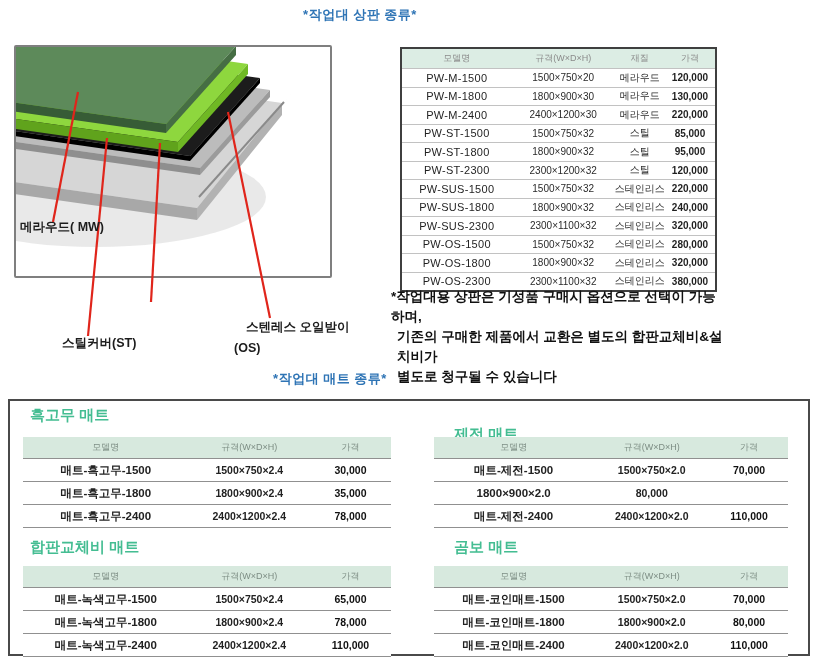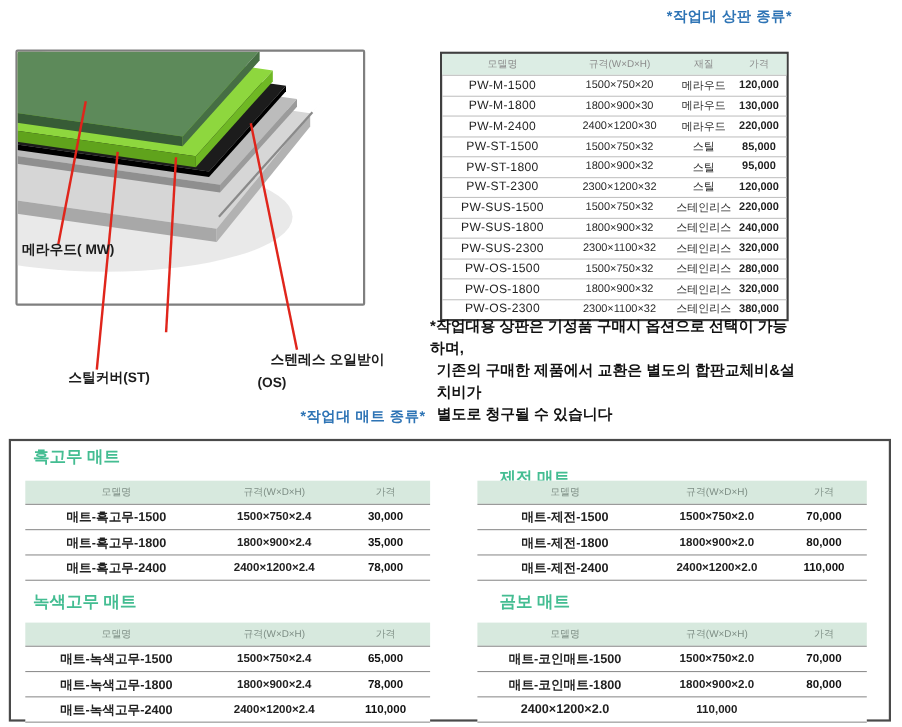--- a/index.html
+++ b/index.html
@@ -1,20 +1,20 @@
 <!DOCTYPE html>
 <html><head>
 <meta charset="utf-8">
 <style>
   html,body{margin:0;padding:0;background:#fff;}
   .page{position:relative;width:820px;height:661px;background:#ffffff;
         font-family:"Liberation Sans",sans-serif;overflow:hidden;}
   .sec-title{position:absolute;font-size:13px;font-weight:bold;color:#2e74b5;
              text-align:center;letter-spacing:.5px;}
-  .title-top{top:6px;left:0;width:720px;text-align:right;}
+  .title-top{top:6px;left:0;width:720px;}
   .title-mat{top:370px;left:0;width:660px;}
 
   
   .frame{position:absolute;left:14px;top:45px;width:314px;height:229px;
          border:2px solid #7f7f7f;border-radius:2px;background:#fff;overflow:hidden;z-index:1;}
   .arrow-overlay{position:absolute;left:0;top:40px;width:400px;height:330px;z-index:5;pointer-events:none;}
   .diagram-label{position:absolute;z-index:6;font-size:12.5px;font-weight:bold;color:#1c1c1c;white-space:nowrap;}
   .lbl-mw{left:20px;top:219px;}
   .lbl-sus{left:112px;top:301px;}
   .lbl-st{left:62px;top:335px;}
@@ -209,21 +209,21 @@
     <div class="ln2">기존의 구매한 제품에서 교환은 별도의 합판교체비&amp;설치비가</div>
     <div class="ln3">별도로 청구될 수 있습니다</div>
   </div>
 
   <div class="sec-title title-mat">*작업대 매트 종류*</div>
 
   <div class="mat-box"></div>
 
   <div class="mat-title mt1">흑고무 매트</div>
   <div class="mat-title mt2">제전 매트</div>
-  <div class="mat-title mt3">녹색고무 매트</div>
+  <div class="mat-title mt3">합판교체비 매트</div>
   <div class="mat-title mt4">곰보 매트</div>
 
   <div class="mtable tb1">
     <div class="t-head">
         <div class="td">모델명</div>
         <div class="td">규격(W×D×H)</div>
         <div class="td">가격</div>
       </div>
     <div>
         <div class="tr">
@@ -249,21 +249,20 @@
         <div class="td">규격(W×D×H)</div>
         <div class="td">가격</div>
       </div>
     <div>
         <div class="tr">
           <div class="td">매트-제전-1500</div>
           <div class="td">1500×750×2.0</div>
           <div class="td">70,000</div>
         </div>
         <div class="tr">
-          <div class="td">매트-제전-1800</div>
           <div class="td">1800×900×2.0</div>
           <div class="td">80,000</div>
         </div>
         <div class="tr">
           <div class="td">매트-제전-2400</div>
           <div class="td">2400×1200×2.0</div>
           <div class="td">110,000</div>
         </div>
       </div>
   </div>
@@ -302,19 +301,20 @@
           <div class="td">매트-코인매트-1500</div>
           <div class="td">1500×750×2.0</div>
           <div class="td">70,000</div>
         </div>
         <div class="tr">
           <div class="td">매트-코인매트-1800</div>
           <div class="td">1800×900×2.0</div>
           <div class="td">80,000</div>
         </div>
         <div class="tr">
+          <div class="td">매트-코인매트-2400</div>
           <div class="td">2400×1200×2.0</div>
           <div class="td">110,000</div>
         </div>
       </div>
   </div>
 
 </div>
 
 </body></html>

